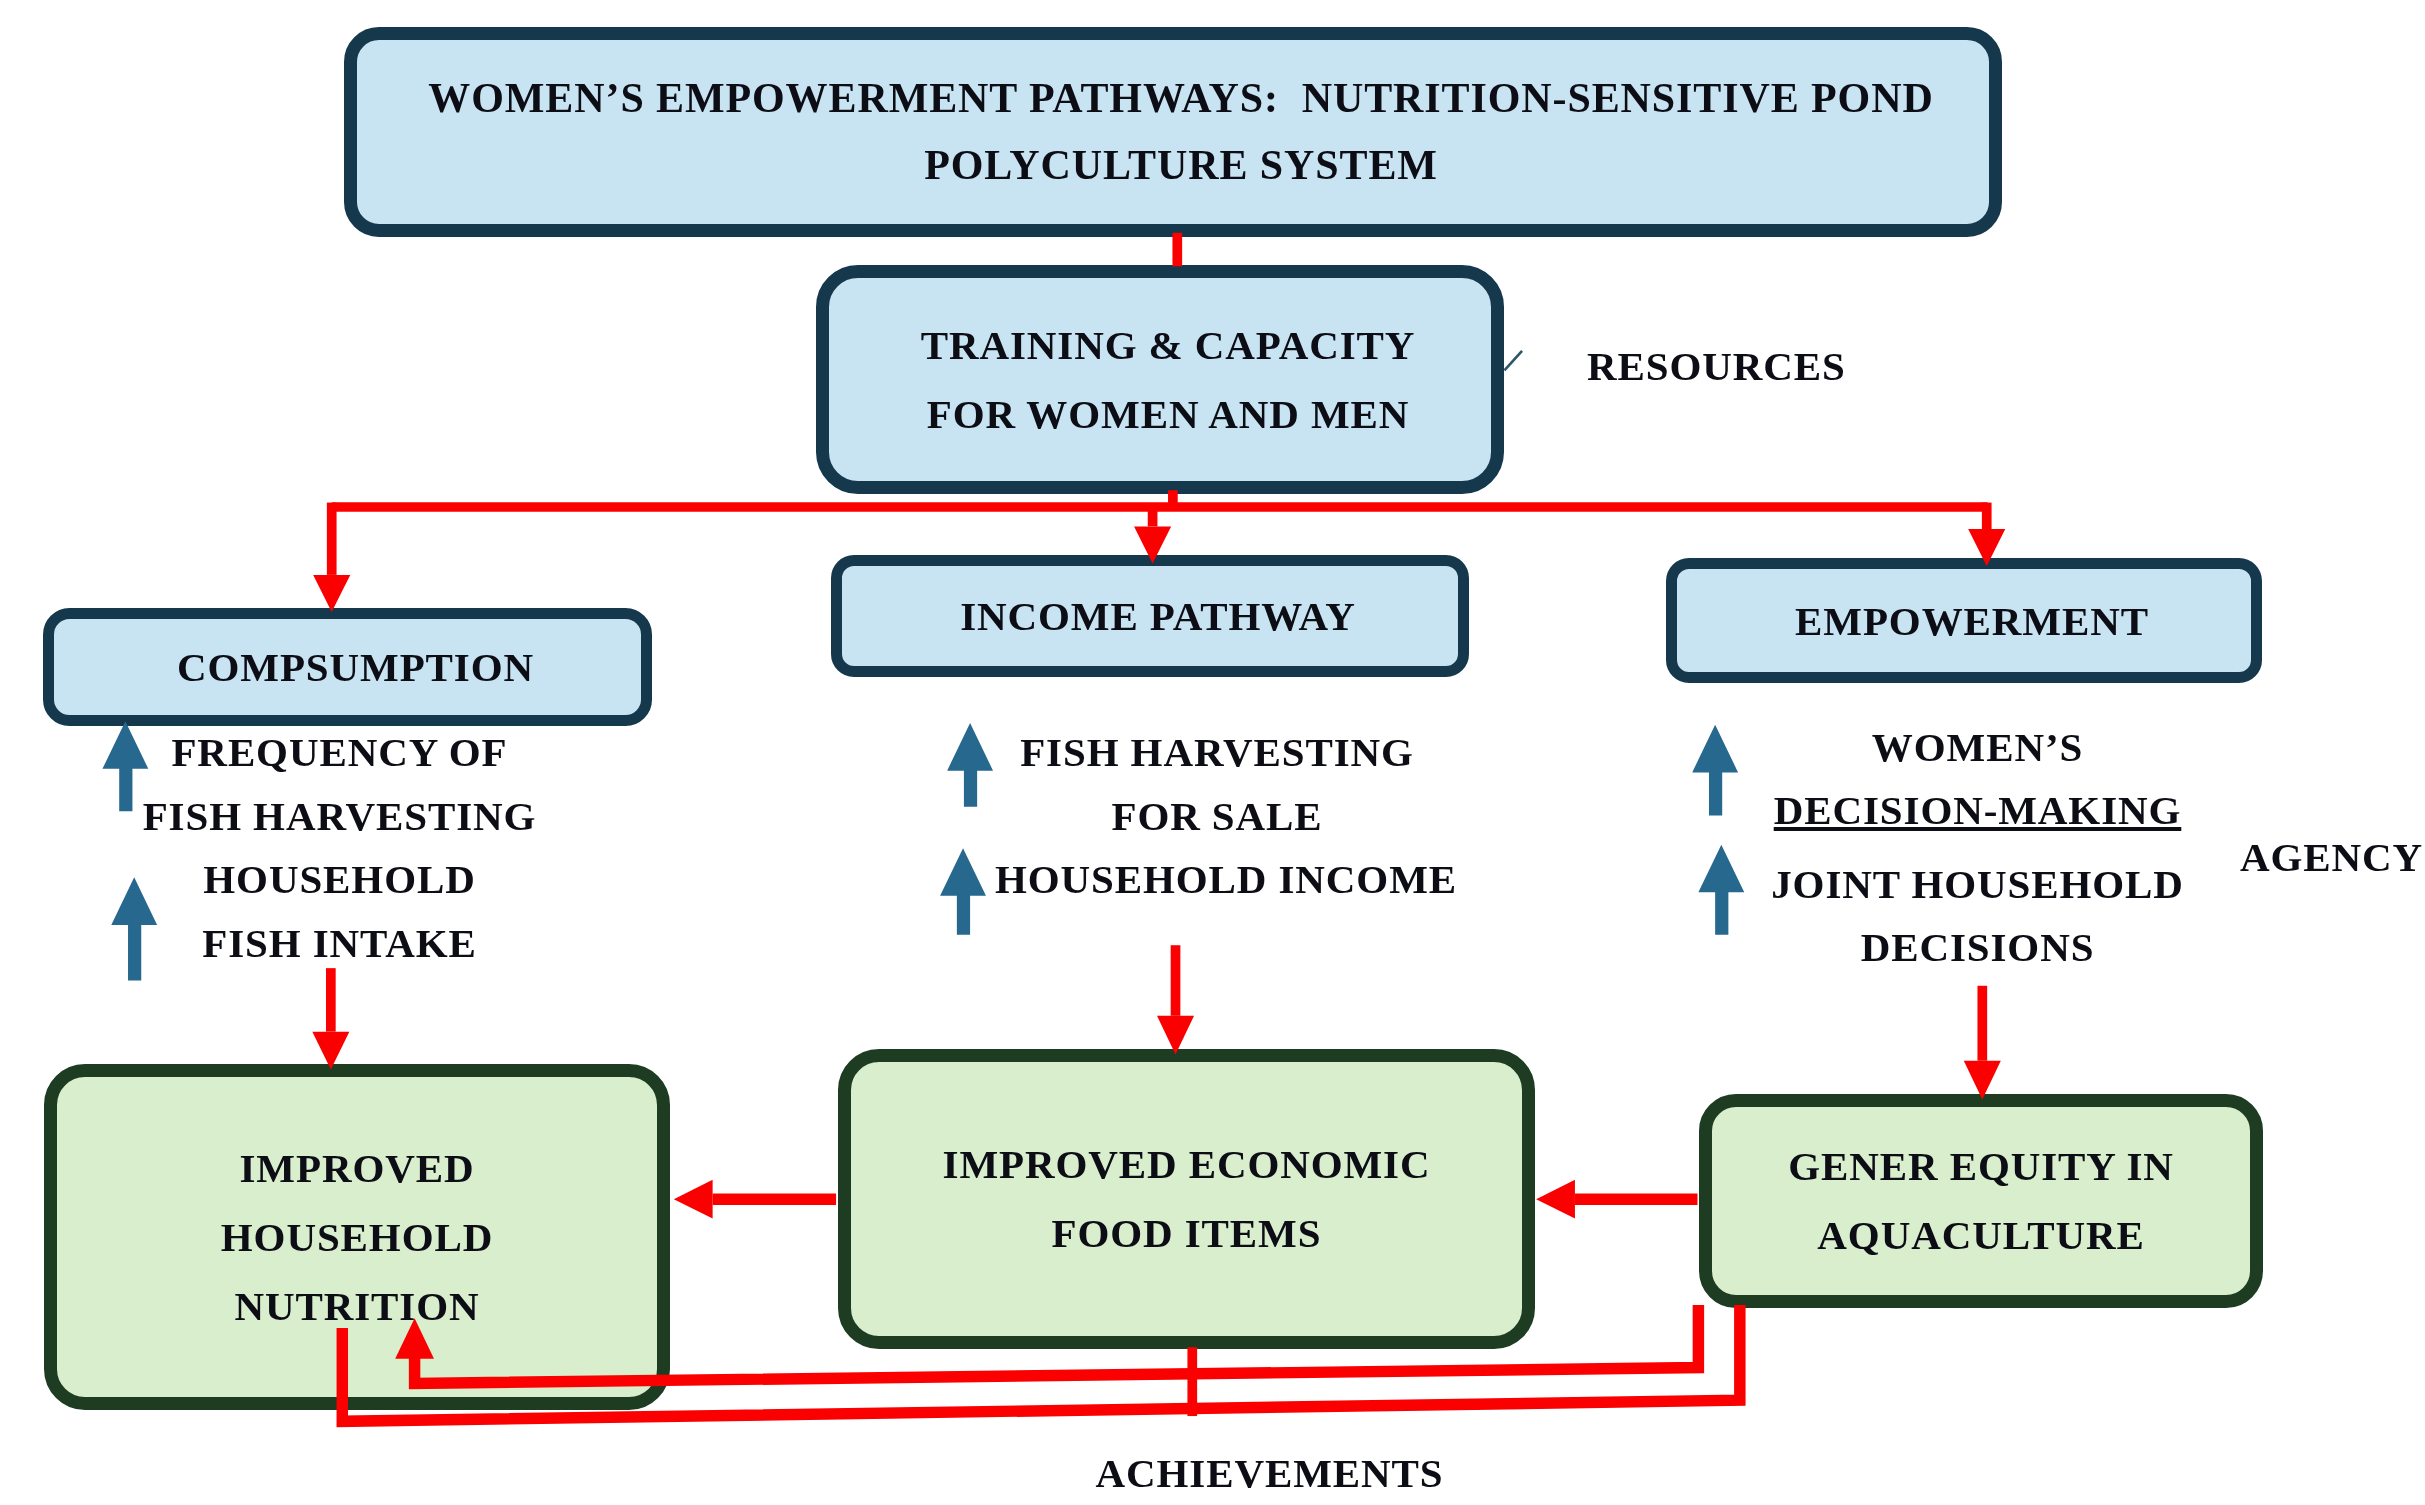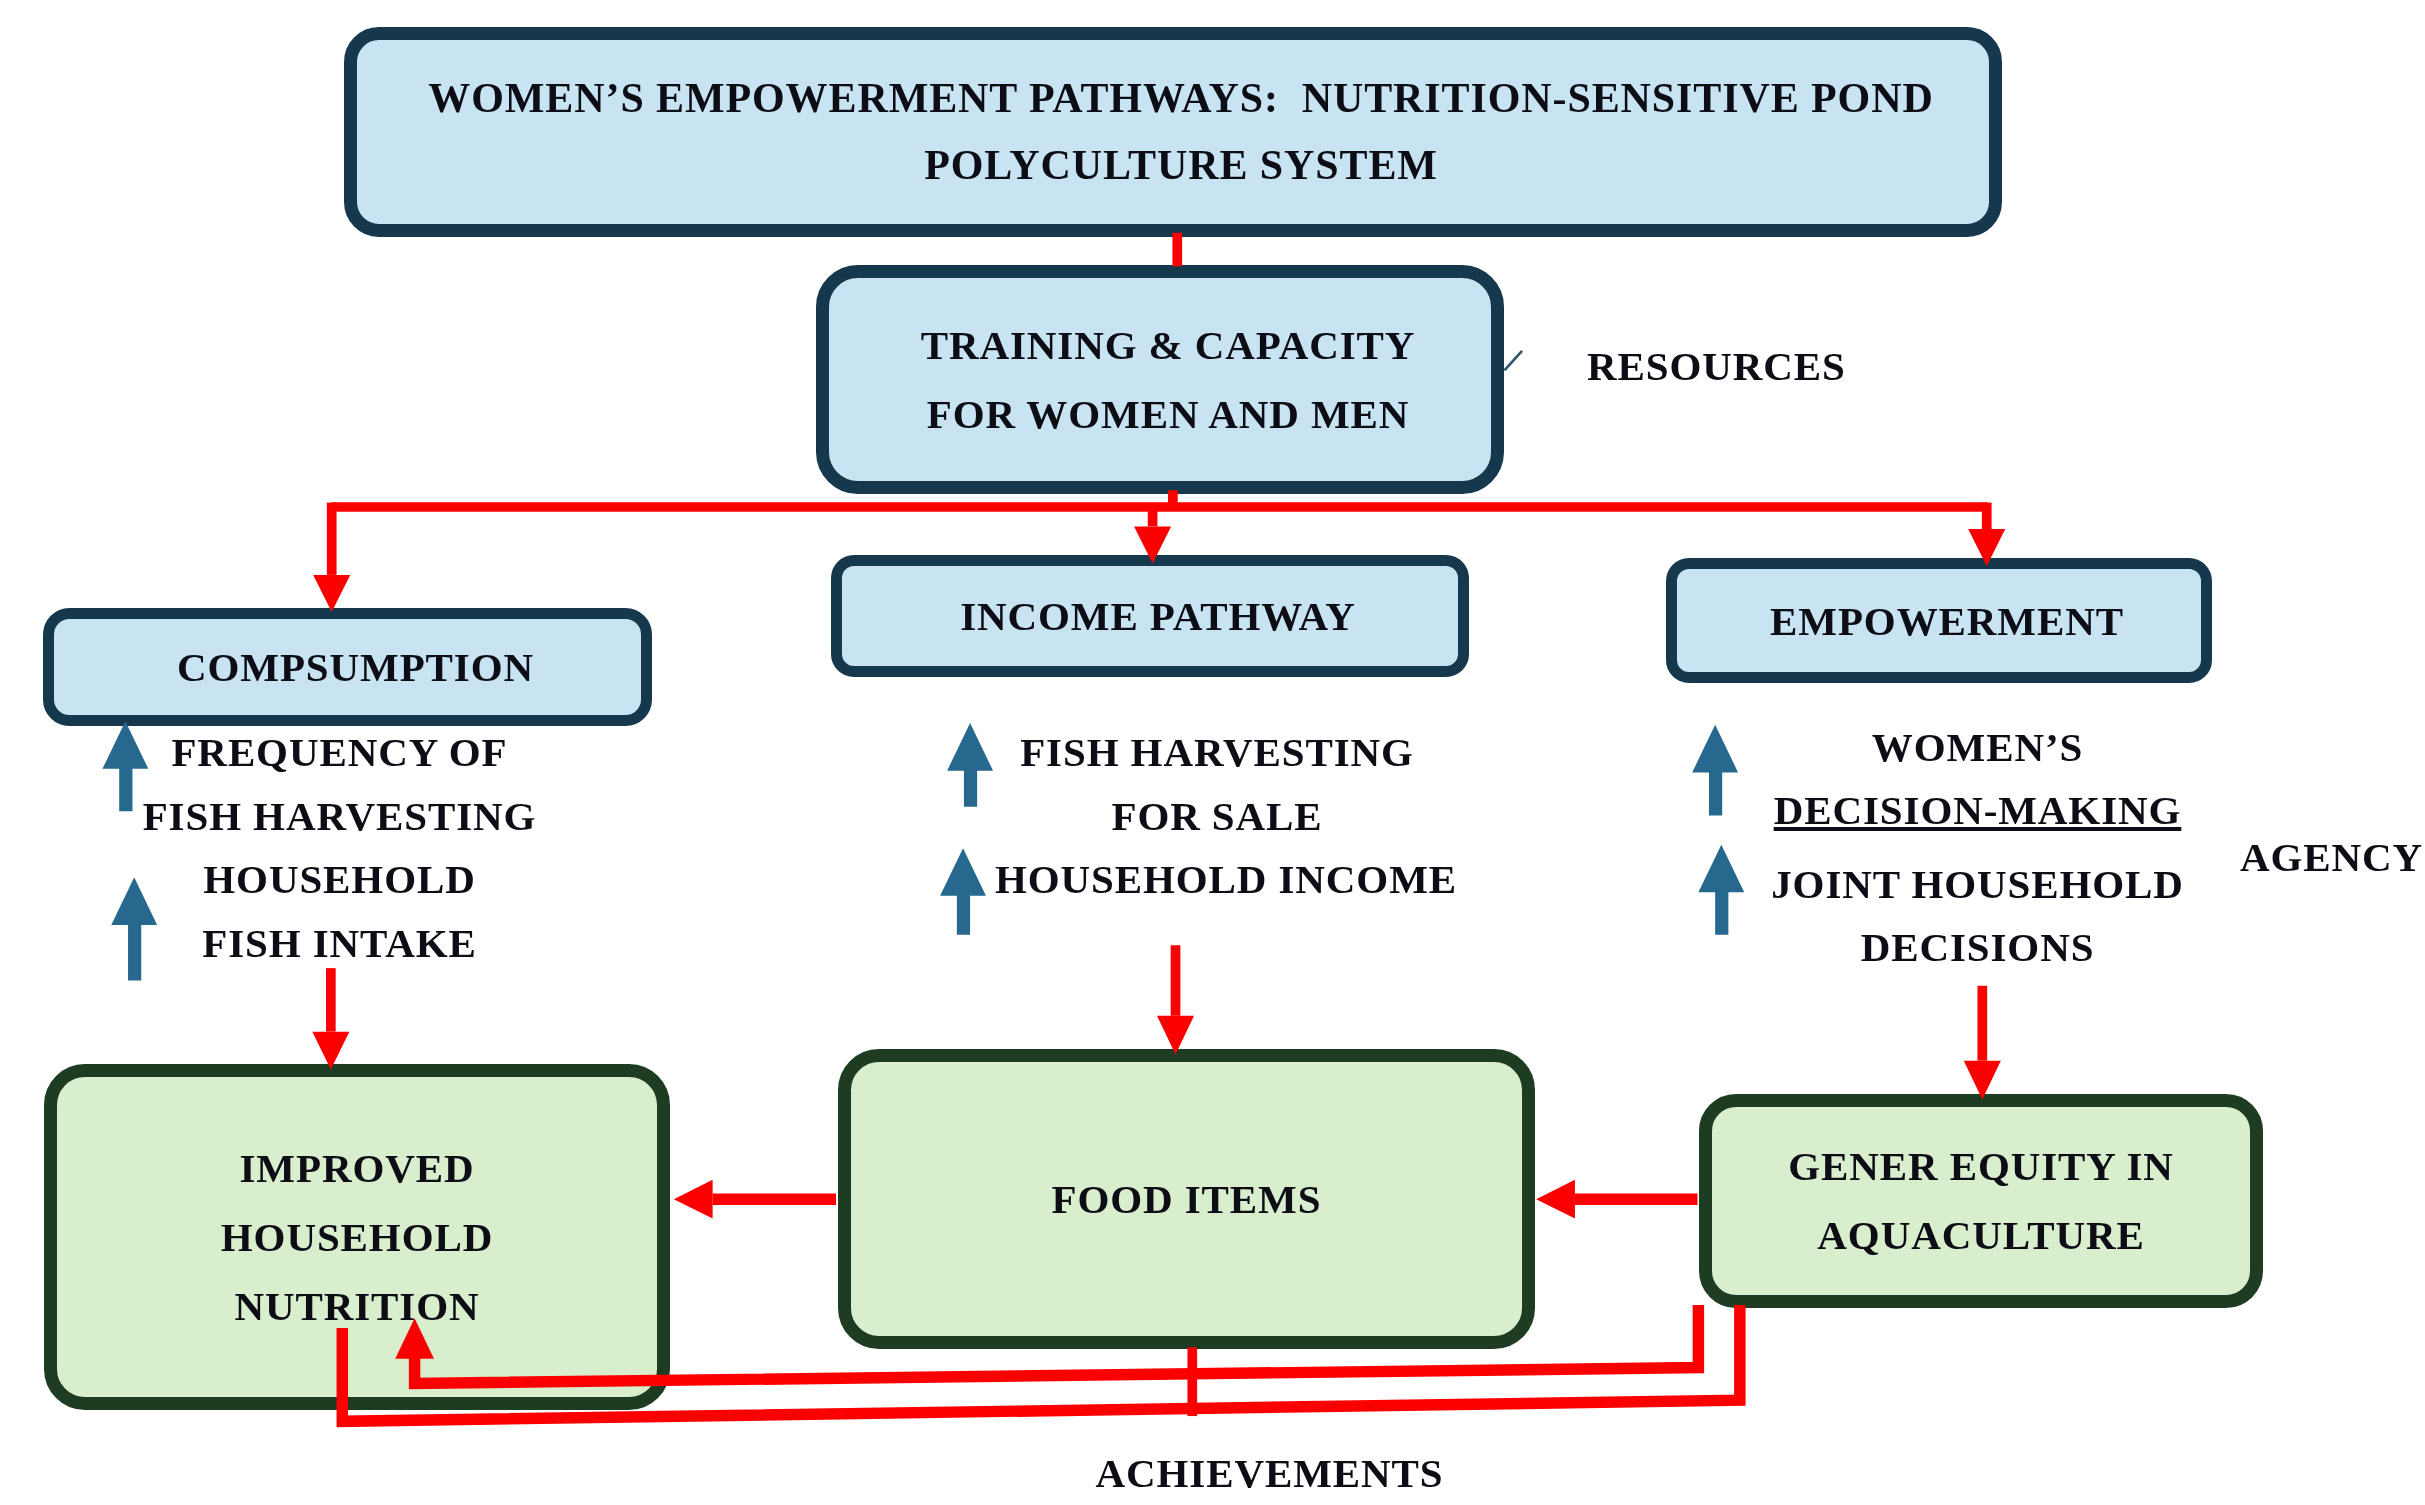--- a/index.html
+++ b/index.html
@@ -14,21 +14,21 @@
          align-items:center; justify-content:center; text-align:center; z-index:2; }
   .blue  { background:#c8e3f2; border:11.5px solid #16384c;padding-left:16px; }
   .green { background:#d8eecd; border:13.2px solid #1d3c22; }
 
   .box-line { display:block; white-space:pre; letter-spacing:0.9px; }
 
   .title-box        { left:344px; top:26.5px;  width:1658px; height:210px; border-radius:35px; border-width:13.2px; font-size:42px; line-height:67px; }
   .training-box     { left:816px; top:265px; width:688px;  height:229px; border-radius:42px; border-width:13.2px; font-size:41px; line-height:69px; }
   .consumption-box  { left:43px;  top:608px; width:609px;  height:118px; border-radius:26.5px; font-size:41px; }
   .income-box       { left:831px; top:555px; width:638px;  height:122px; border-radius:23px; font-size:41px; }
-  .empowerment-box  { left:1666px;top:558px; width:546px;  height:125px; border-radius:23px; font-size:41px; }
+  .empowerment-box  { left:1666px;top:558px; width:596px;  height:125px; border-radius:23px; font-size:41px; }
   .nutrition-box    { left:44px;  top:1064px;width:626px;  height:346px; border-radius:41px; font-size:41px; line-height:69px; }
   .economic-box     { left:838px; top:1049px;width:697px;  height:300px; border-radius:41px; font-size:41px; line-height:69px; }
   .gender-box       { left:1699px;top:1094px;width:564px;  height:214px; border-radius:37px; font-size:41px; line-height:69px; }
 
   .txt { position:absolute; z-index:3; font-size:41px; letter-spacing:0.9px; white-space:pre; }
   .txt-c { text-align:center; }
 
   
   .l-line1 { left:119px; top:728px;  width:441px; }
   .l-line2 { left:119px; top:792px;  width:441px; }
@@ -75,20 +75,21 @@
     <span class="box-line">EMPOWERMENT</span>
   </div>
 
   <div class="box green nutrition-box">
     <span class="box-line">IMPROVED</span>
     <span class="box-line">HOUSEHOLD</span>
     <span class="box-line">NUTRITION</span>
   </div>
 
   <div class="box green economic-box">
+    <span class="box-line">IMPROVED ECONOMIC</span>
     <span class="box-line">FOOD ITEMS</span>
   </div>
 
   <div class="box green gender-box">
     <span class="box-line">GENER EQUITY IN</span>
     <span class="box-line">AQUACULTURE</span>
   </div>
 
   <div class="txt txt-c l-line1">FREQUENCY OF</div>
   <div class="txt txt-c l-line2">FISH HARVESTING</div>

